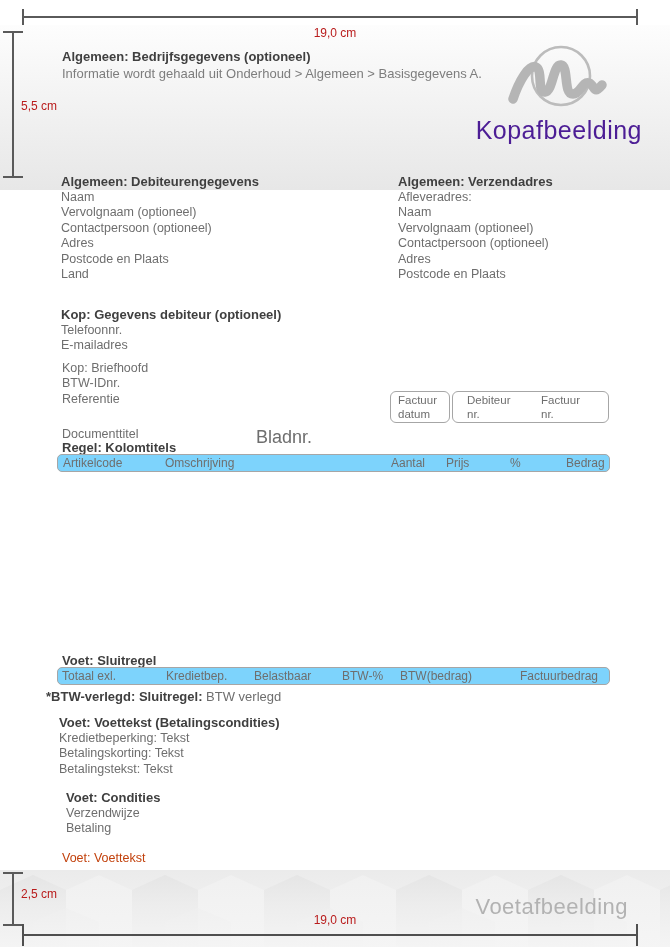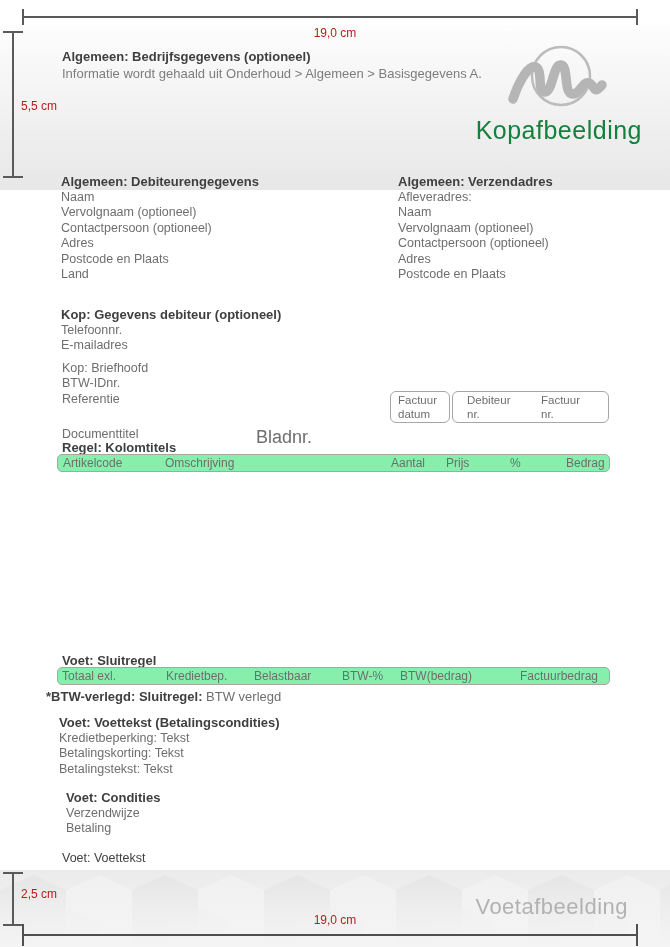--- a/index.html
+++ b/index.html
@@ -30,52 +30,52 @@
   #m-foot-t2{left:3px;top:924px;width:20px;height:2px;}
   #m-foot-label{left:21px;top:887px;}
   #m-bot-line{left:23px;top:934px;width:615px;height:2px;background:#4f4f4f;}
   #m-bot-t1{left:22px;top:924px;width:2px;height:22px;background:#4f4f4f;}
   #m-bot-t2{left:636px;top:924px;width:2px;height:22px;background:#4f4f4f;}
   #m-bot-label{left:0;top:913px;width:670px;text-align:center;}
   
   #hdr-title{position:absolute;left:62px;top:49px;font-size:13px;font-weight:bold;color:#3f3f3f;}
   #hdr-sub{position:absolute;left:62px;top:66px;font-size:13px;color:#7d7d7d;}
   #logo{position:absolute;left:503px;top:38px;}
-  #kopafbeelding{position:absolute;right:28px;top:116px;font-size:25px;color:#15803d;letter-spacing:.5px;}
+  #kopafbeelding{position:absolute;right:28px;top:116px;font-size:25px;color:#4c1d95;letter-spacing:.5px;}
   #voetafbeelding{position:absolute;right:42px;top:894px;font-size:22px;color:#b2b2b2;letter-spacing:.5px;text-align:right;}
   
   .sec{position:absolute;font-size:12.5px;line-height:15.4px;color:#6e6e6e;}
   .sec .h{font-size:13px;font-weight:bold;color:#3f3f3f;line-height:16px;}
   #col-left{left:61px;top:174px;}
   #col-right{left:398px;top:174px;}
   #kop-debiteur{left:61px;top:307px;}
   #briefhoofd{left:62px;top:361px;}
   #doc-titel{position:absolute;left:62px;top:427px;font-size:12.5px;}
   #doc-bladnr{position:absolute;left:256px;top:427px;font-size:18px;}
   #regel-heading{position:absolute;left:62px;top:440px;font-size:13px;font-weight:bold;color:#3f3f3f;}
   #sluit-heading{position:absolute;left:62px;top:653px;font-size:13px;font-weight:bold;color:#3f3f3f;}
   
-  .rowbox{position:absolute;border:1px solid #a6a6a6;border-radius:5px;background:#86efac;}
+  .rowbox{position:absolute;border:1px solid #a6a6a6;border-radius:5px;background:#7dd3fc;}
   #kolom-box{left:57px;top:454px;width:551px;height:16px;}
   #sluit-box{left:57px;top:667px;width:551px;height:16px;}
   .rowbox span{position:absolute;top:0;font-size:12px;line-height:16px;color:#6e6e6e;white-space:nowrap;}
   .c1{left:5px}.c2{left:107px}.c3{left:333px}.c4{left:388px}.c5{left:452px}.c6{left:508px}
   .s1{left:4px}.s2{left:108px}.s3{left:196px}.s4{left:284px}.s5{left:342px}.s6{left:462px}
   #factuur-box1{left:390px;top:391px;width:58px;height:30px;border:1px solid #a6a6a6;border-radius:6px;position:absolute;background:#fff;}
   #factuur-box2{left:452px;top:391px;width:155px;height:30px;border:1px solid #a6a6a6;border-radius:6px;position:absolute;background:#fff;}
   .boxtxt{position:absolute;top:2px;font-size:11.5px;line-height:13.5px;color:#6e6e6e;white-space:nowrap;}
   #fb1t{left:7px;}
   #fb2c1{left:14px;}
   #fb2c2{left:88px;}
   
   #btw-line{position:absolute;left:46px;top:689px;font-size:13px;color:#6e6e6e;}
   #btw-line b{color:#3f3f3f;}
   #voettekst-bet{left:59px;top:715px;}
   #condities{left:59px;top:790px;margin-left:7px;}
-  #voet-voettekst{position:absolute;left:62px;top:851px;font-size:12.5px;color:#404040;}
+  #voet-voettekst{position:absolute;left:62px;top:851px;font-size:12.5px;color:#c2410c;}
 </style>
 </head>
 <body>
 
 <div id="page">
 
   <div id="header-band"></div>
 
   <div id="footer-band">
     <svg width="670" height="77">

